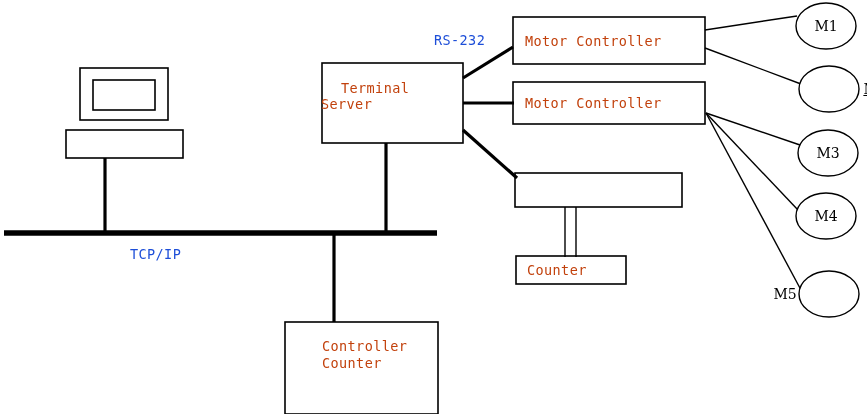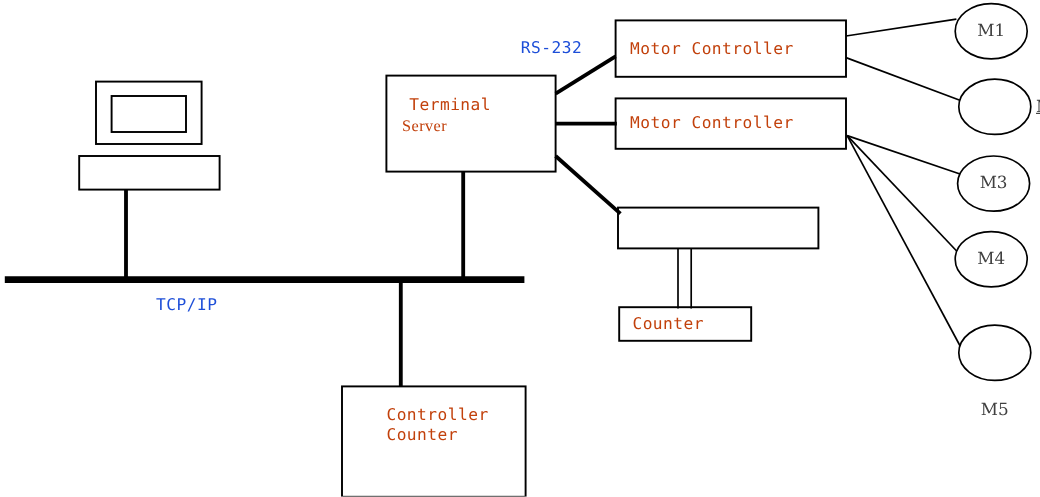--- a/index.html
+++ b/index.html
@@ -63,21 +63,21 @@
     font-family: "DejaVu Sans Mono", "Liberation Mono", monospace;
     font-size: 13.5px;
     color: #1d4ed8;
     white-space: pre;
     letter-spacing: 0.4px;
   }
   .motor-label {
     position: absolute;
     font-family: "DejaVu Serif", "Liberation Serif", serif;
     font-size: 14px;
-    color: #404040;
+    color: #000000;
     white-space: pre;
     text-align: center;
   }
 </style>
 </head>
 <body>
 
 <div id="diagram-root">
 
   <svg id="diagram-svg" viewBox="0 0 867 414" xmlns="http://www.w3.org/2000/svg">
@@ -126,31 +126,31 @@
     <ellipse class="node-ellipse" cx="826" cy="216" rx="30" ry="23"></ellipse>
     <ellipse class="node-ellipse" cx="829" cy="294" rx="30" ry="23"></ellipse>
   </svg>
 
 
   <div class="link-label" style="left:130px; top:246px;">TCP/IP</div>
 
   <div class="link-label" style="left:434px; top:32px;">RS-232</div>
 
   <div class="node-label" style="left:341px; top:80px;">Terminal</div>
-  <div class="node-label" style="left:335px; top:96px;font-family:Liberation Serif, serif;">Server</div>
+  <div class="node-label" style="left:321px; top:96px;">Server</div>
 
   <div class="node-label" style="left:525px; top:33px;">Motor Controller</div>
 
   <div class="node-label" style="left:525px; top:95px;">Motor Controller</div>
 
 
   <div class="node-label" style="left:527px; top:262px;">Counter</div>
 
   <div class="node-label" style="left:322px; top:338px;">Controller</div>
   <div class="node-label" style="left:322px; top:355px;">Counter</div>
 
   <div class="motor-label" style="left:811px; top:18px; width:30px;">M1</div>
   <div class="motor-label" style="left:860px; top:81px; width:30px;text-decoration:underline;">M2</div>
   <div class="motor-label" style="left:813px; top:145px; width:30px;">M3</div>
   <div class="motor-label" style="left:811px; top:208px; width:30px;">M4</div>
-  <div class="motor-label" style="left:814px; top:286px; width:30px;margin-top:48px;">M5</div>
+  <div class="motor-label" style="left:770px; top:286px; width:30px;">M5</div>
 
 </div>
 
 </body></html>

